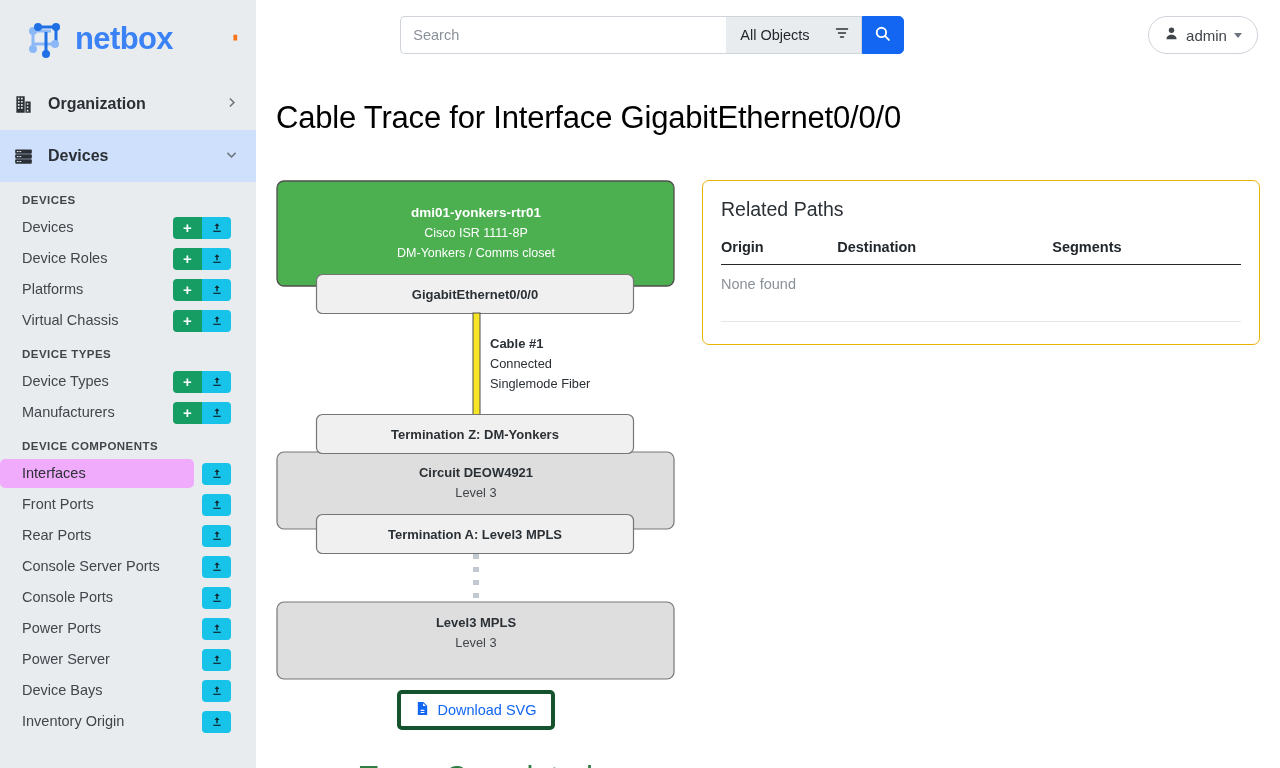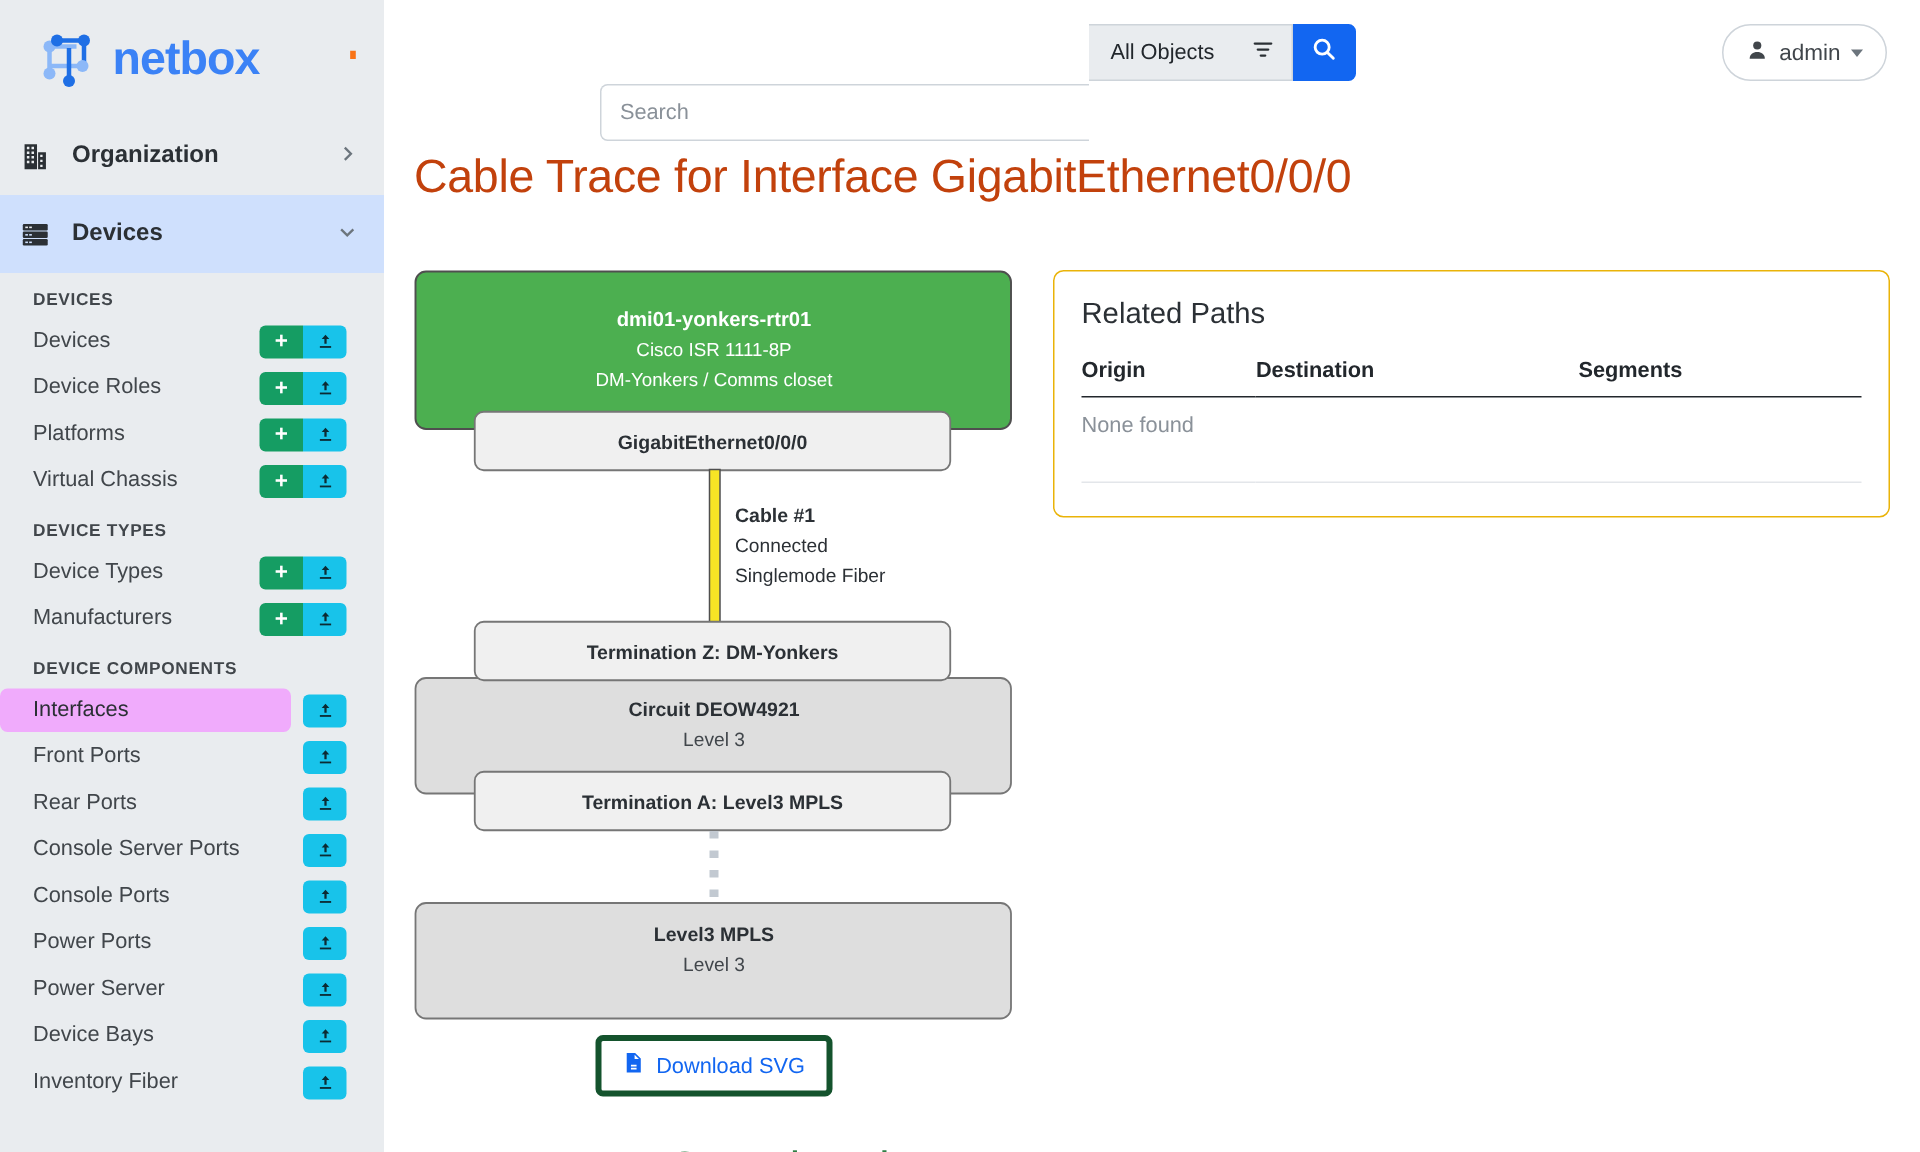--- a/index.html
+++ b/index.html
@@ -74,21 +74,20 @@
   .topbar { height: 70px; display: flex; align-items: center; padding: 0 22px; }
   .search-wrap {
     display: flex; align-items: stretch; height: 38px;
     margin-left: auto; margin-right: auto;
   }
   .search-input {
     width: 326px; height: 38px; border: 1px solid #ced4da; border-right: none;
     border-radius: 5px 0 0 5px; padding: 0 12px; font-size: 14.5px;
     color: #22272c; outline: none; background: #fff;
     font-family: "Liberation Sans", sans-serif;
-    margin-top: 40px;
   }
   .search-input::placeholder { color: #8a9199; }
   .sel-objects {
     display: flex; align-items: center; padding: 0 14px;
     background: #e9ecef; border: 1px solid #ced4da; border-left: none; border-right: none;
     font-size: 14.5px; color: #22272c; cursor: pointer; white-space: nowrap;
   }
   .filter-btn {
     display: flex; align-items: center; justify-content: center;
     width: 38px; background: #e9ecef; border: 1px solid #ced4da; border-left: none;
@@ -102,21 +101,21 @@
   .user-btn {
     display: flex; align-items: center; gap: 7px;
     height: 38px; padding: 0 15px; margin-left: auto;
     border: 1px solid #ced4da; border-radius: 19px;
     font-size: 15px; color: #41464b; background: #fff; cursor: pointer;
   }
   .caret { border-left: 4px solid transparent; border-right: 4px solid transparent;
            border-top: 5px solid #6c757d; }
 
   .page-title {
-    font-size: 31px; font-weight: 400; color: #c2410c;
+    font-size: 31px; font-weight: 400; color: #000000;
     padding: 8px 0 0 20px; line-height: 1.25; letter-spacing: -0.2px;
   }
 
   .content { display: flex; padding: 22px 20px 0 20px; gap: 26px; }
 
   
   .trace-col { width: 400px; flex: 0 0 400px; position: relative; }
   .trace-svg-wrap { position: relative; width: 400px; height: 500px; }
 
   .dl-row { display: flex; justify-content: center; margin-top: 10px; }
@@ -377,21 +376,21 @@
           <div class="btn-stack">
             <div class="mini-btn mini-imp solo">
               <svg viewBox="0 0 16 16" width="12" height="12" fill="#0c2b33">
                 <path d="M8 1.6l3.4 3.8H9v4.2H7V5.4H4.6L8 1.6z"></path>
                 <rect x="3" y="11.6" width="10" height="1.6"></rect>
               </svg>
             </div>
           </div>
         </div>
         <div class="nav-row">
-          <div class="nav-link">Inventory Fiber</div>
+          <div class="nav-link">Inventory Origin</div>
           <div class="btn-stack">
             <div class="mini-btn mini-imp solo">
               <svg viewBox="0 0 16 16" width="12" height="12" fill="#0c2b33">
                 <path d="M8 1.6l3.4 3.8H9v4.2H7V5.4H4.6L8 1.6z"></path>
                 <rect x="3" y="11.6" width="10" height="1.6"></rect>
               </svg>
             </div>
           </div>
         </div>
       </div>

